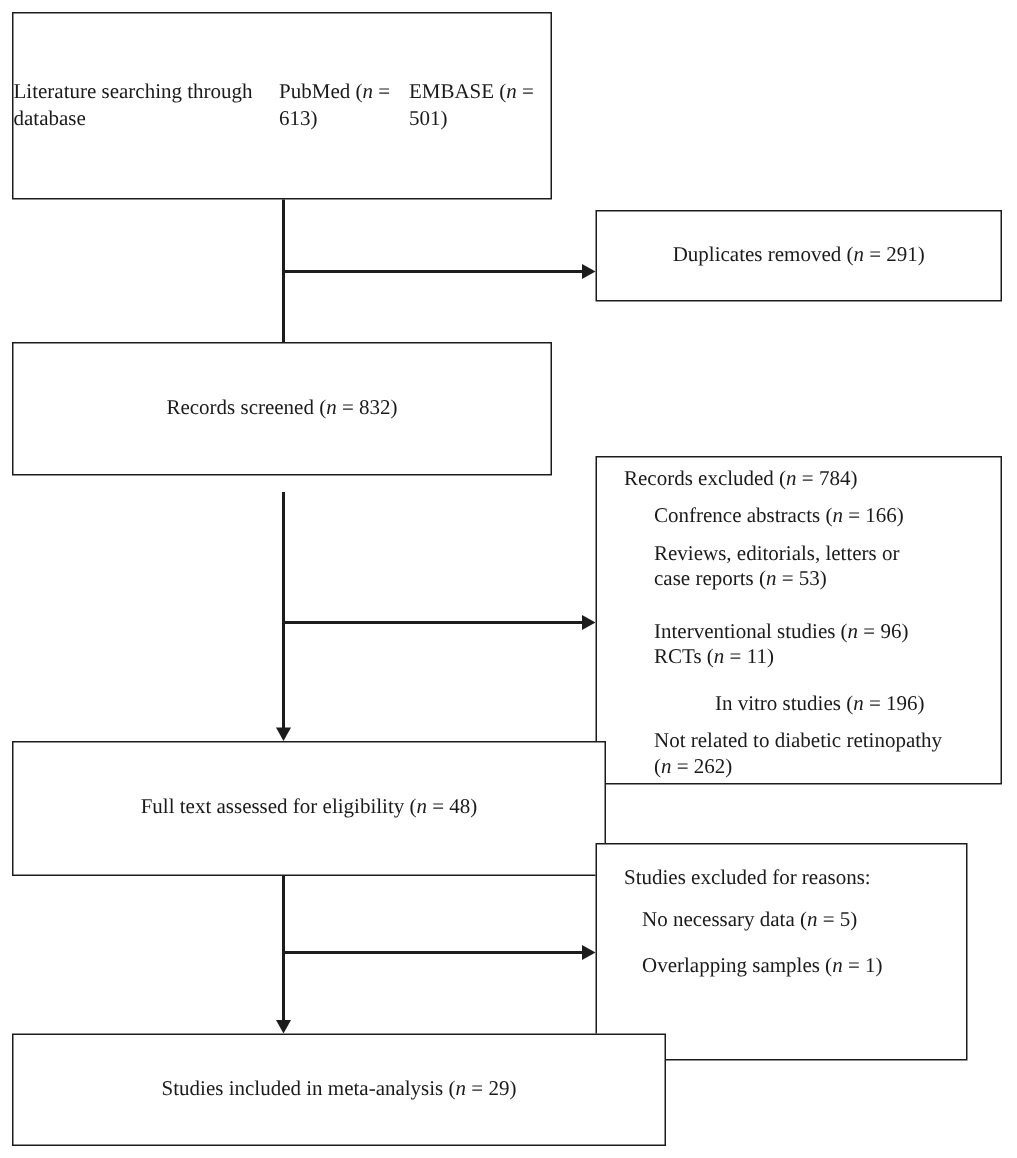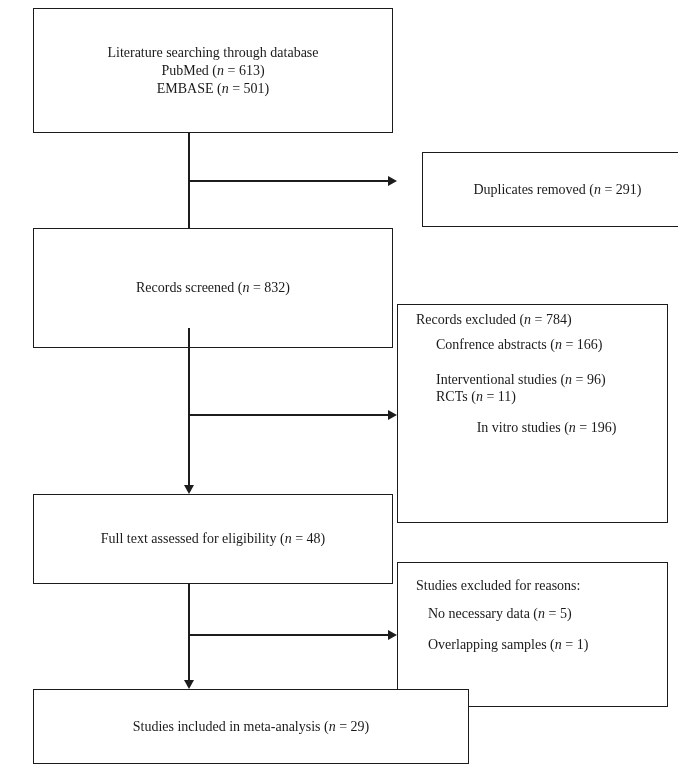--- a/index.html
+++ b/index.html
@@ -14,26 +14,25 @@
     overflow: hidden;
   }
   .box {
     position: absolute;
     box-sizing: border-box;
     border: 1.6px solid #1c1c1c;
     background: #ffffff;
   }
   .center {
     display: flex;
-    flex-direction: column;
+    flex-direction: row;
     align-items: center;
     justify-content: center;
     text-align: left;
     line-height: 18px;
-    margin-left: 25px;
   }
   .listbox { padding: 6px 10px 18px 18px; line-height: 17px; }
   .listbox .title { margin: 0; white-space: pre-line; }
   .listbox .item { margin: 8px 0 0 20px; white-space: pre-line; }
   .sx { padding-top: 14px; }
   .sx .item { margin-top: 11px; margin-left: 12px; }
   .rx .item.gap-lg { margin-top: 18px; }
   .rx .item.gap-md { margin-top: 14px; text-align: center; }
   .sx .item.gap-md { margin-top: 14px; }
   .conn { position: absolute; background: #1c1c1c; }
@@ -55,41 +54,45 @@
 <body>
 
 <div class="canvas">
 
   <div class="box center" style="left:8px; top:8px; width:360px; height:125px;">
     <div>Literature searching through database</div>
     <div>PubMed (<i>n</i> = 613)</div>
     <div>EMBASE (<i>n</i> = 501)</div>
   </div>
 
-  <div class="box center" style="left:397px; top:152px; width:271px; height:75px;">
+  <div class="box center" style="left:397px; top:140px; width:271px; height:61px;">
     <div>Duplicates removed (<i>n</i> = 291)</div>
   </div>
 
-  <div class="box center" style="left:8px; top:228px; width:360px; height:120px;">
+  <div class="box center" style="left:8px; top:228px; width:360px; height:89px;">
     <div>Records screened (<i>n</i> = 832)</div>
   </div>
 
   <div class="box listbox rx" style="left:397px; top:304px; width:271px; height:219px;">
     <div class="title">Records excluded (<i>n</i> = 784)</div>
     <div class="item">Confrence abstracts (<i>n</i> = 166)</div>
+    <div class="item">Reviews, editorials, letters or
+case reports (<i>n</i> = 53)</div>
     <div class="item gap-lg">Interventional studies (<i>n</i> = 96)
 RCTs (<i>n</i> = 11)</div>
     <div class="item gap-md">In vitro studies (<i>n</i> = 196)</div>
+    <div class="item">Not related to diabetic retinopathy
+(<i>n</i> = 262)</div>
   </div>
 
-  <div class="box center" style="left:8px; top:494px; width:360px; height:90px;">
+  <div class="box center" style="left:8px; top:494px; width:396px; height:90px;">
     <div>Full text assessed for eligibility (<i>n</i> = 48)</div>
   </div>
 
-  <div class="box listbox sx" style="left:397px; top:562px; width:271px; height:145px;font-family:Liberation Serif, serif;">
+  <div class="box listbox sx" style="left:397px; top:562px; width:248px; height:145px;font-family:Liberation Serif, serif;">
     <div class="title">Studies excluded for reasons:</div>
     <div class="item">No necessary data (<i>n</i> = 5)</div>
     <div class="item gap-md">Overlapping samples (<i>n</i> = 1)</div>
   </div>
 
   <div class="box center" style="left:8px; top:689px; width:436px; height:75px;">
     <div>Studies included in meta-analysis (<i>n</i> = 29)</div>
   </div>
 
   <div class="conn" style="left:188px; top:133px; width:1.6px; height:95px;"></div>

